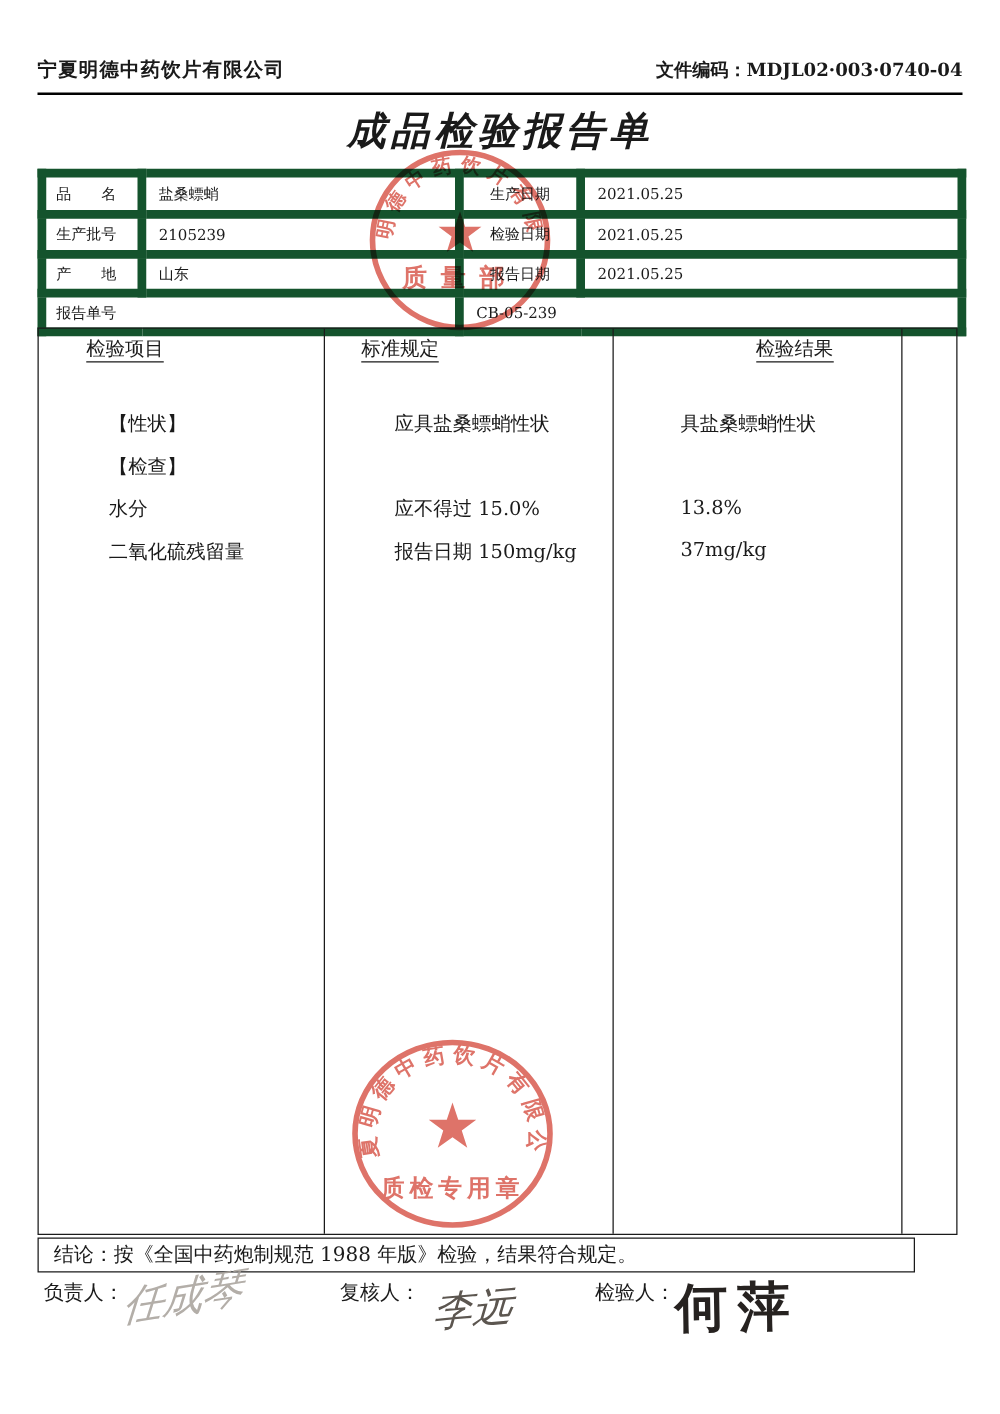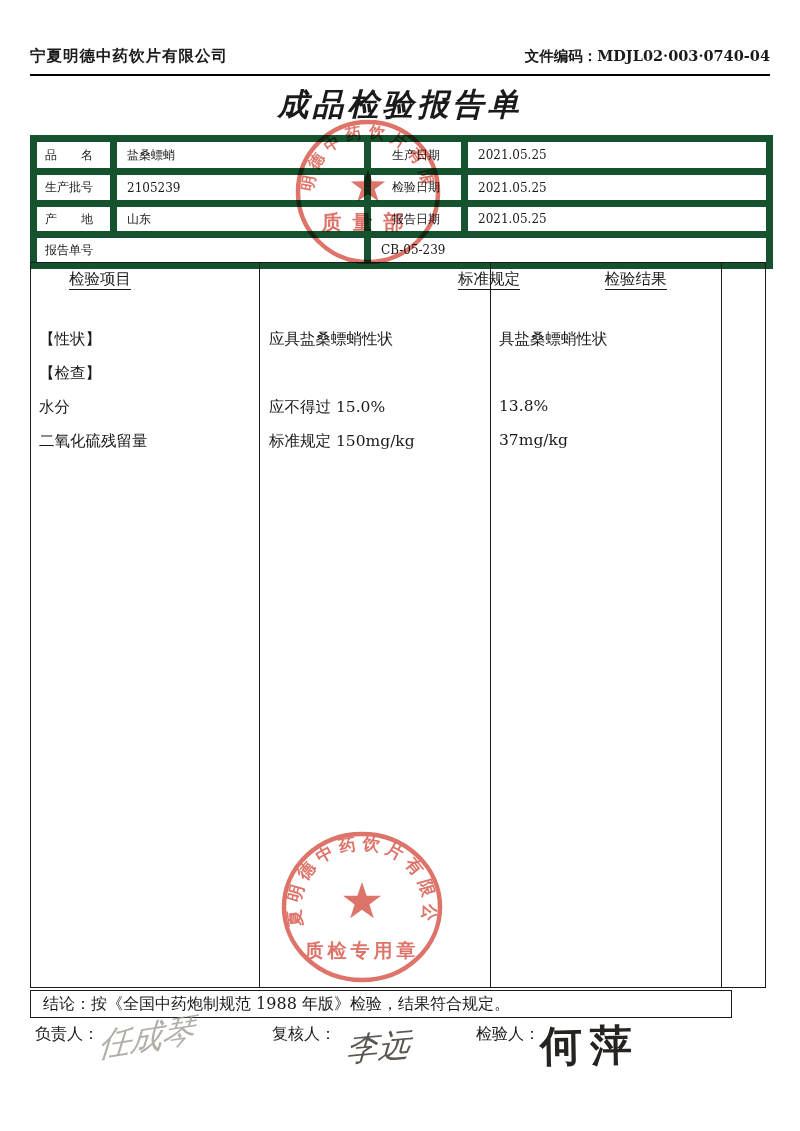--- a/index.html
+++ b/index.html
@@ -25,25 +25,25 @@
   td.lab2 { text-align:center; }
   tr.r1 { height:33px; } tr.r2 { height:32px; } tr.r3 { height:31px; } tr.r4 { height:31px; }
 
   
   .inspect { position:absolute; left:30px; top:262px; width:736px; height:726px;
              border:1px solid #1a1a1a; }
   .vline { position:absolute; top:0; bottom:0; width:1px; background:#1a1a1a; }
   .vl1 { left:228px; } .vl2 { left:459px; } .vl3 { left:690px; }
   .ins-head { position:absolute; top:6px; left:0; right:0; display:flex; font-size:15.5px; }
   .ih-item { width:228px; padding-left:8px;margin-left:30px; }
-  .ih-std  { width:231px; text-align:right; }
+  .ih-std  { width:231px; text-align:left; }
   .ih-res  { width:231px; text-align:center; }
   .u { border-bottom:1px solid #1a1a1a; padding-bottom:1px; }
   .ins-rows { position:absolute; top:66px; left:0; right:0; }
-  .ins-row { display:flex; height:34px; align-items:flex-start; font-size:15.5px; }
+  .ins-row { display:flex; height:34px; align-items:flex-start; font-size:15.5px;margin-left:48px; }
   .ins-item { width:228px; padding-left:8px; }
   .ins-standard { width:231px; padding-left:10px; }
   .ins-result { width:231px; padding-left:9px; }
 
   
   .conclusion { position:absolute; left:30px; top:990px; width:702px; height:28px;
                 border:1px solid #1a1a1a; font-size:16px; line-height:26px; padding-left:12px; }
 
   
   .sig-label { position:absolute; font-size:16px; }
@@ -126,21 +126,21 @@
         <div class="ins-cell ins-standard"></div>
         <div class="ins-cell ins-result"></div>
       </div>
       <div class="ins-row">
         <div class="ins-cell ins-item">水分</div>
         <div class="ins-cell ins-standard">应不得过 15.0%</div>
         <div class="ins-cell ins-result">13.8%</div>
       </div>
       <div class="ins-row">
         <div class="ins-cell ins-item">二氧化硫残留量</div>
-        <div class="ins-cell ins-standard">标准规定 150mg/kg</div>
+        <div class="ins-cell ins-standard">报告日期 150mg/kg</div>
         <div class="ins-cell ins-result">37mg/kg</div>
       </div>
     </div>
 </div>
 
 <div class="conclusion">
   <span>结论：</span><span>按《全国中药炮制规范 1988 年版》检验，结果符合规定。</span>
 </div>
 
 <span class="sig-label lab-resp">负责人：</span>

